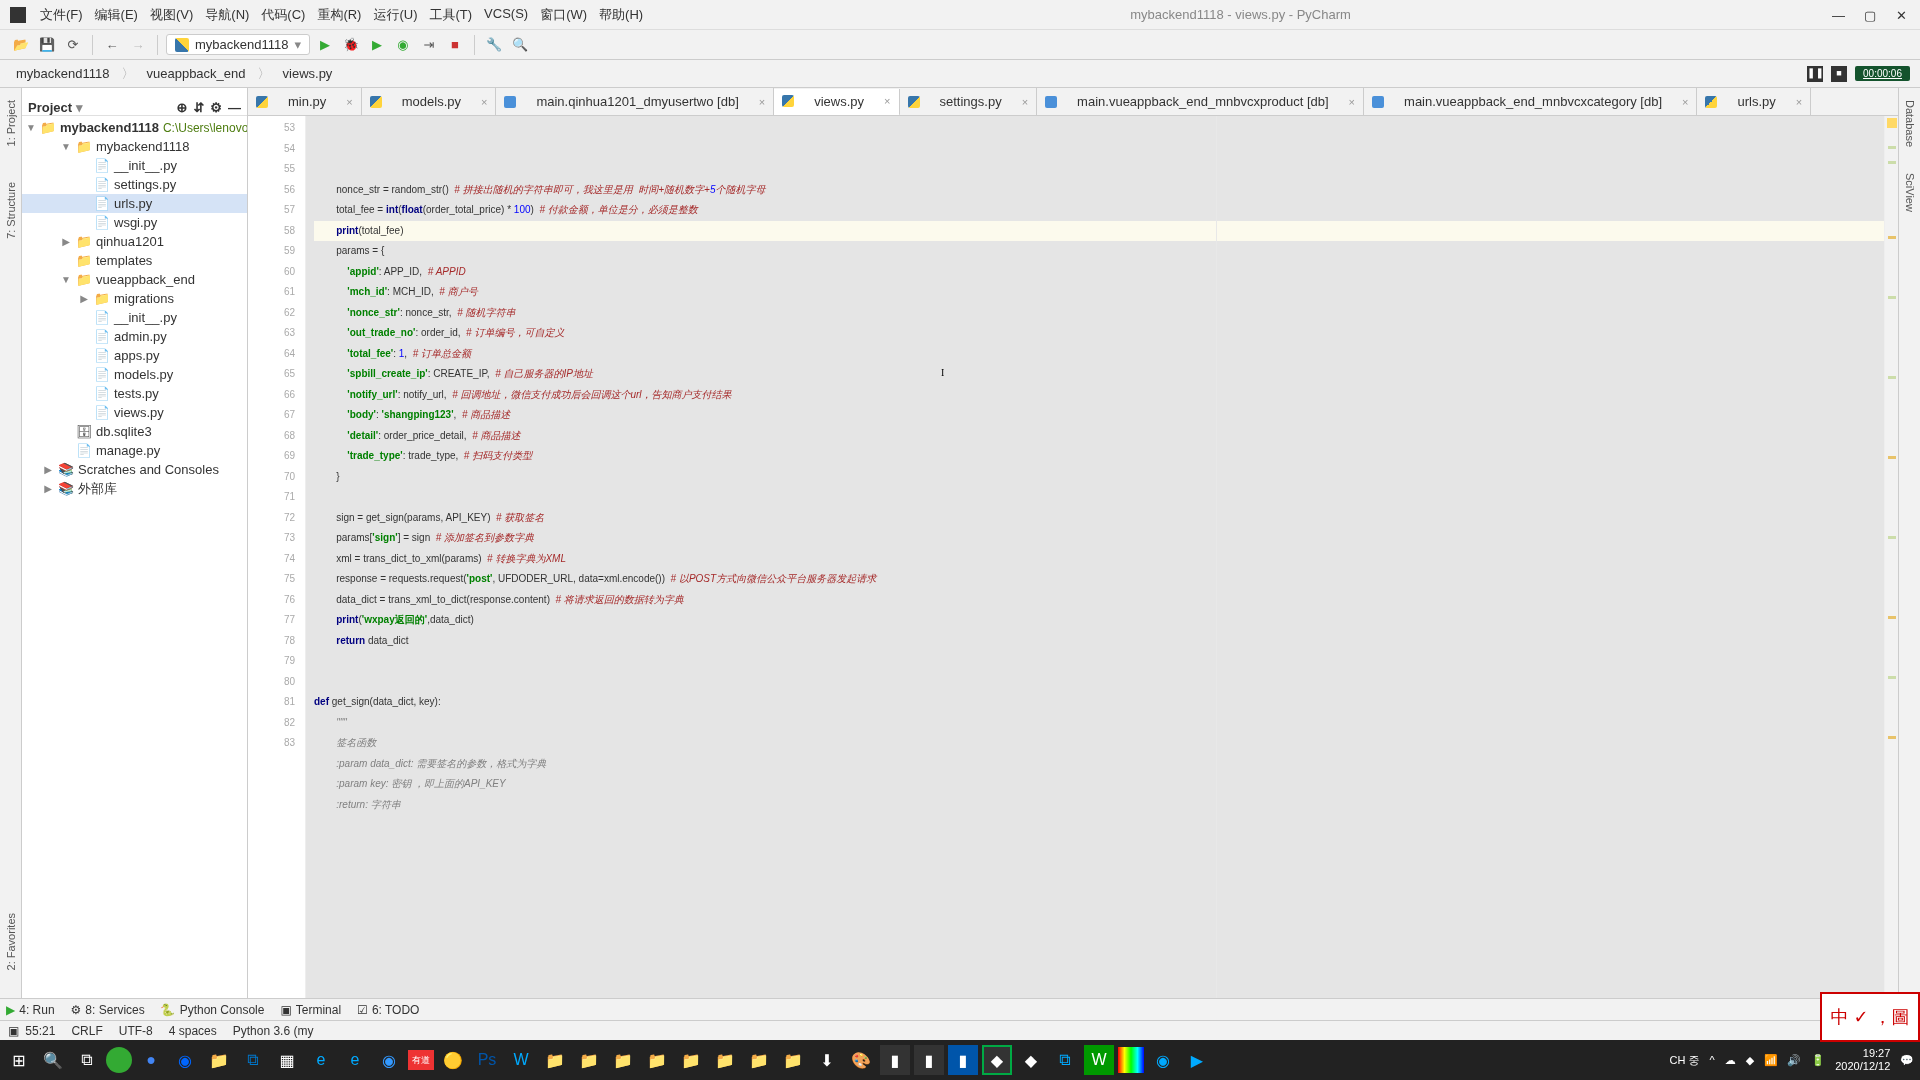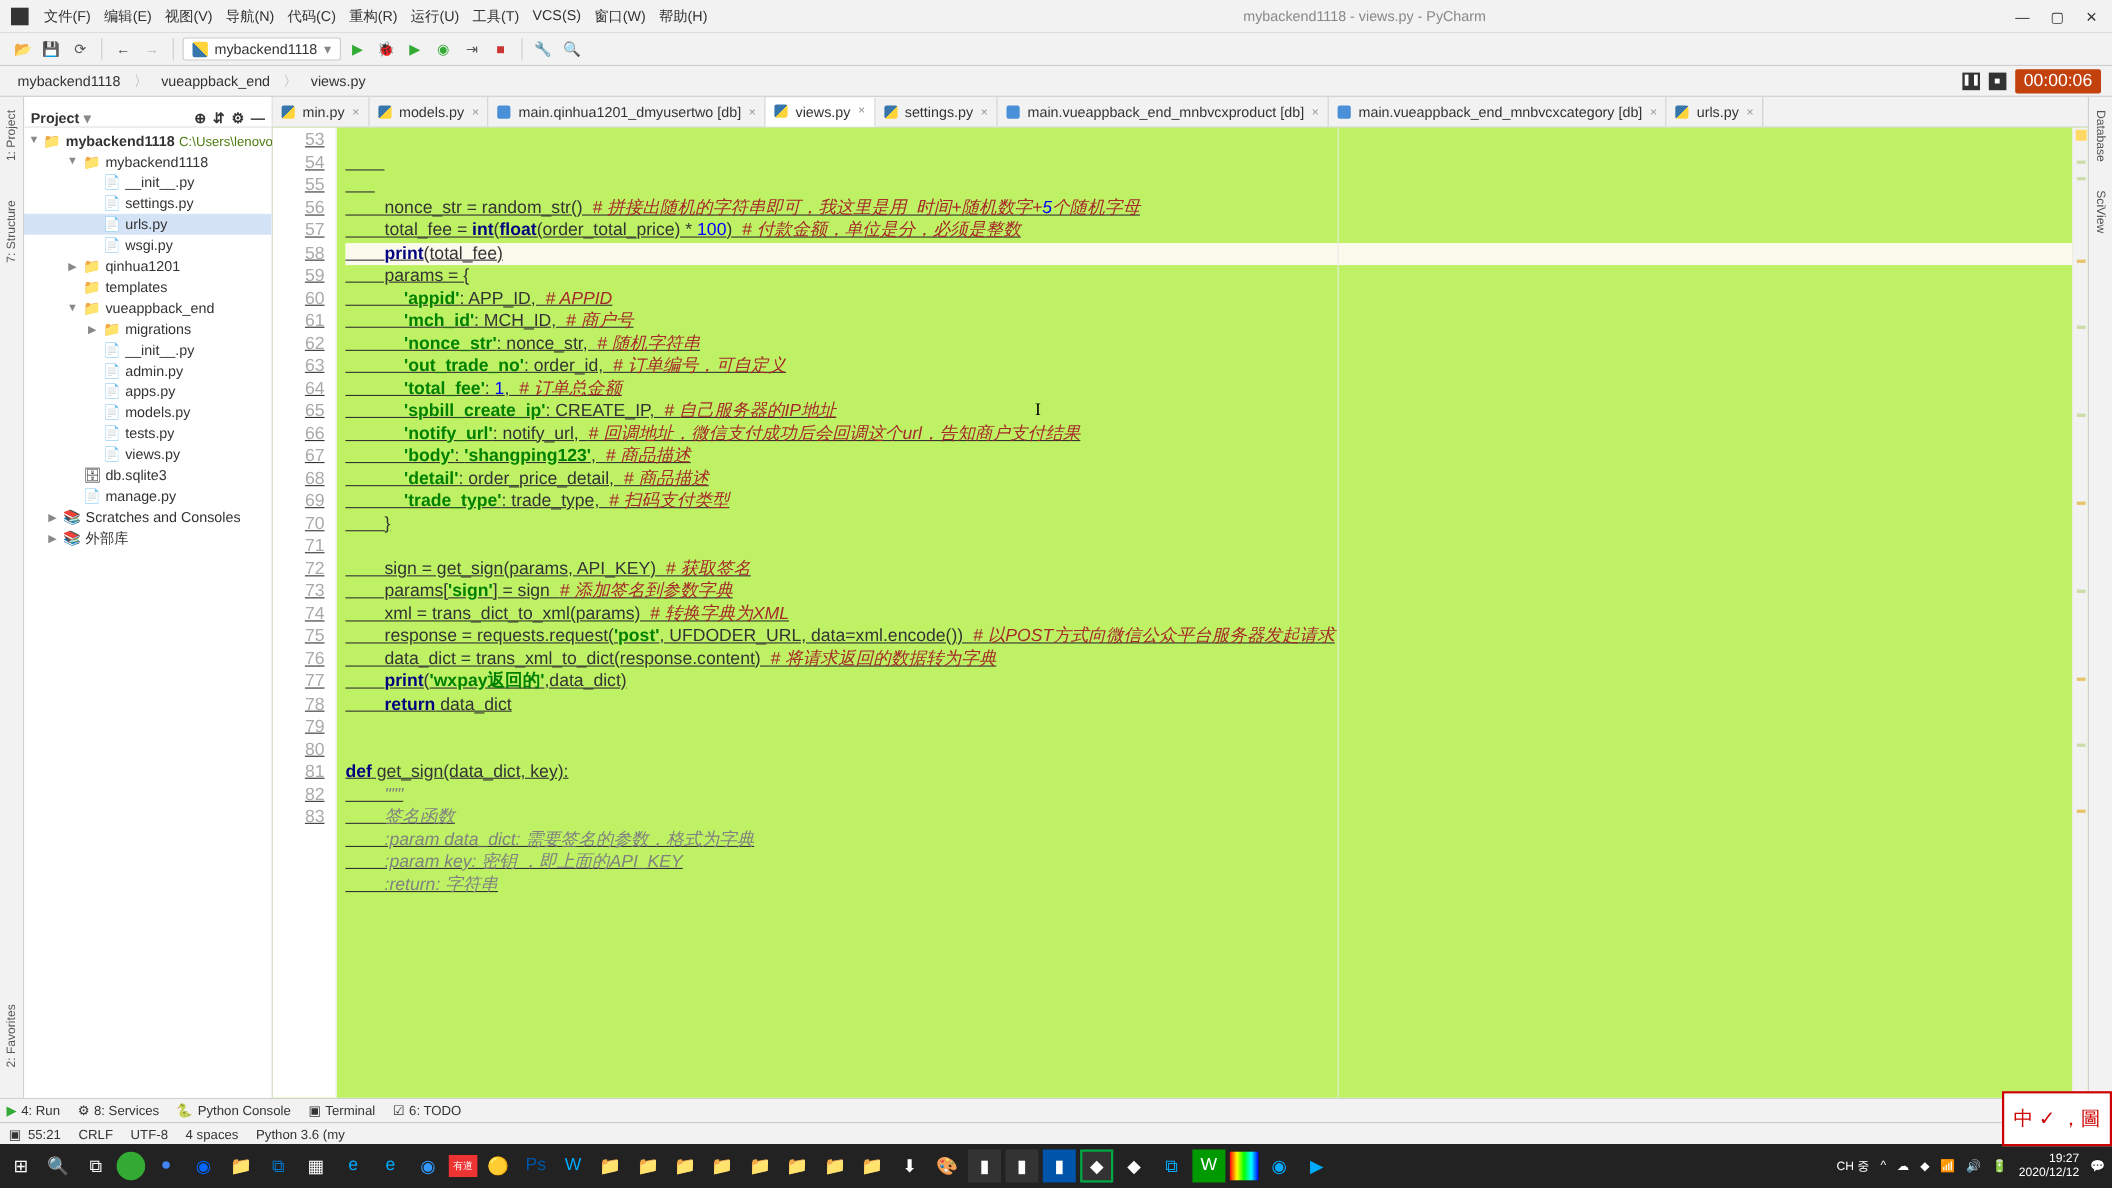--- a/index.html
+++ b/index.html
@@ -19,21 +19,21 @@
 .tb-sep { width: 1px; height: 20px; background: #ccc; margin: 0 4px; }
 .run-config { background: #fff; border: 1px solid #ccc; padding: 2px 8px; display: flex; align-items: center; gap: 6px; border-radius: 3px; }
 .run-config .py-icon { width: 14px; height: 14px; background: linear-gradient(45deg, #3776ab 50%, #ffd43b 50%); border-radius: 2px; }
 
 
 .breadcrumb { height: 28px; background: #f2f2f2; display: flex; align-items: center; padding: 0 10px; border-bottom: 1px solid #ccc; gap: 6px; font-size: 13px; position: relative; }
 .crumb { padding: 2px 6px; }
 .crumb-sep { color: #aaa; }
 .rec-controls { position: absolute; right: 10px; display: flex; align-items: center; gap: 8px; }
 .rec-btn { width: 16px; height: 16px; cursor: pointer; }
-.rec-time { background: #c2410c; color: #fff; padding: 2px 8px; font-size: 16px; border-radius: 2px; }
+.rec-time { background: #14532d; color: #fff; padding: 2px 8px; font-size: 10px; border-radius: 2px; text-decoration: underline; }
 
 
 .main { display: flex; height: calc(1080px - 30px - 30px - 28px - 22px - 20px - 40px); }
 
 
 .side-strip { width: 22px; background: #f2f2f2; border-right: 1px solid #ccc; display: flex; flex-direction: column; align-items: center; padding-top: 4px; }
 .side-strip.right { border-left: 1px solid #ccc; border-right: none; }
 .side-tab { writing-mode: vertical-rl; font-size: 11px; padding: 8px 2px; cursor: pointer; color: #555; }
 
 
@@ -44,27 +44,27 @@
 .tree-item { display: flex; align-items: center; height: 19px; padding-left: 4px; cursor: pointer; white-space: nowrap; }
 .tree-item.selected { background: #d5e3f6; }
 .tree-arrow { width: 12px; text-align: center; color: #888; font-size: 10px; }
 .tree-icon { width: 16px; height: 14px; margin: 0 4px; display: inline-flex; align-items: center; }
 .folder-icon { color: #6a8fb5; }
 .hint { color: #4d7c0f; font-size: 12px; margin-left: 4px; }
 
 
 .editor-area { flex: 1; display: flex; flex-direction: column; background: #fff; }
 .tab-bar { height: 28px; display: flex; align-items: center; border-bottom: 1px solid #ccc; background: #f2f2f2; overflow: hidden; }
-.ed-tab { display: flex; align-items: center; padding: 0 8px; height: 100%; border-right: 1px solid #ccc; gap: 7px; font-size: 13px; background: #f2f2f2; cursor: pointer; white-space: nowrap; }
+.ed-tab { display: flex; align-items: center; padding: 0 8px; height: 100%; border-right: 1px solid #ccc; gap: 20px; font-size: 13px; background: #f2f2f2; cursor: pointer; white-space: nowrap; }
 .ed-tab.active { background: #fff; border-bottom: 2px solid #fff; margin-bottom: -1px; }
 .ed-tab .close { color: #999; cursor: pointer; font-size: 11px; }
 .tab-pyicon { width: 12px; height: 12px; background: linear-gradient(135deg, #3776ab 50%, #ffd43b 50%); border-radius: 2px; }
 .tab-dbicon { width: 12px; height: 12px; background: #4a90d9; border-radius: 2px; }
 
-.code-wrap { flex: 1; display: flex; overflow: hidden; font-family: "JetBrains Mono", Consolas, monospace; font-size: 16px; background: #bef264; text-decoration: underline; }
+.code-wrap { flex: 1; display: flex; overflow: hidden; font-family: "JetBrains Mono", Consolas, monospace; font-size: 10px; background: #e5e5e5; }
 .gutter { width: 58px; text-align: right; padding-right: 10px; color: #aaa; background: #fff; border-right: 1px solid #eee; line-height: 20.5px; padding-top: 2px; }
 .gutter div { height: 20.5px; }
 .code { flex: 1; padding-left: 8px; line-height: 20.5px; white-space: pre; padding-top: 2px; position: relative; overflow: hidden; }
 .code .line { height: 20.5px; }
 .code .line.hl { background: #fcfaed; }
 .kw { color: #000080; font-weight: bold; }
 .s { color: #008000; font-weight: bold; }
 .cmr { color: #a52a2a; font-style: italic; }
 .n { color: #0000ff; }
 .doc { color: #808080; font-style: italic; }

